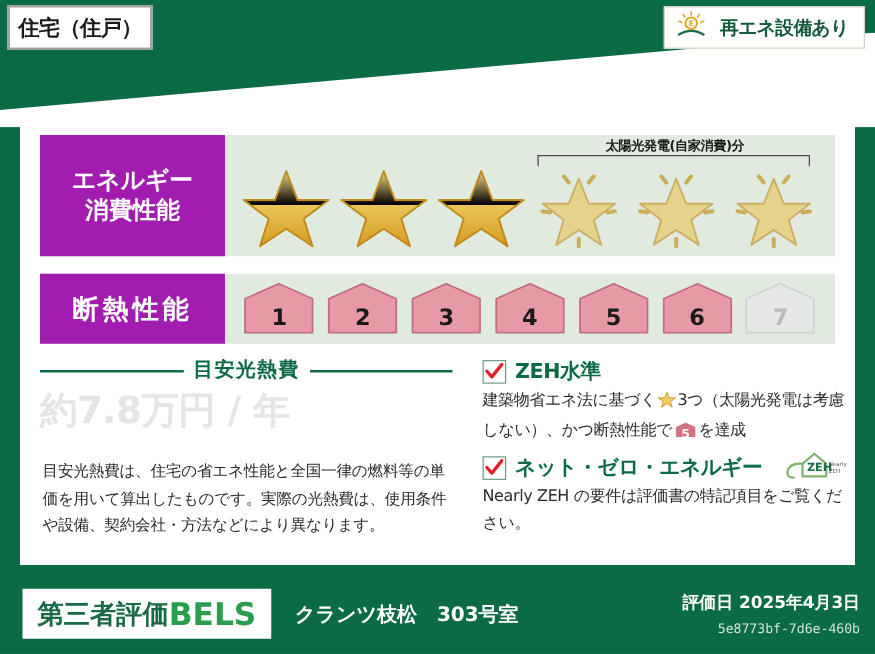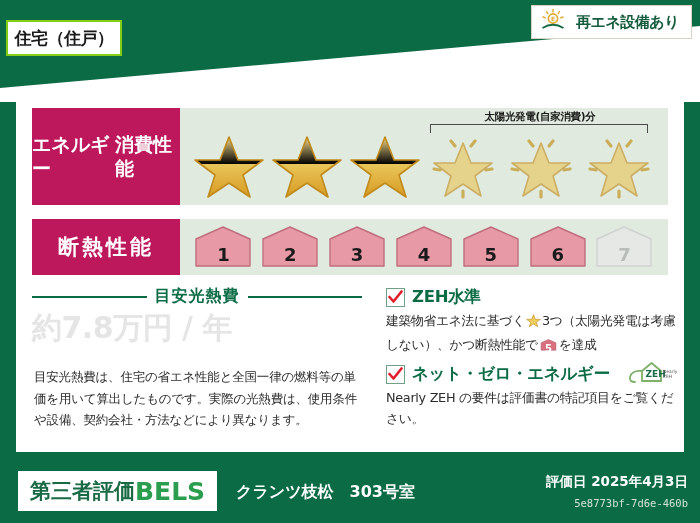--- a/index.html
+++ b/index.html
@@ -30,26 +30,25 @@
     background: #ffffff;
     clip-path: polygon(0 62px, 700px 0px, 700px 76px, 0 76px);
   }
 
   
   .type-tag {
     position: absolute;
     left: 6px; top: 4px;
     width: 116px; height: 36px;
     background: #ffffff;
-    border: 2px solid #84cc16;
+    border: 2px solid #a3a3a3;
     display: flex; align-items: center; justify-content: center;
     color: #1a1a1a;
     font-size: 17px; font-weight: bold;
     letter-spacing: -0.5px;
-    margin-top: 16px;
   }
 
   
   .renew-badge {
     position: absolute;
     right: 8px; top: 5px;
     height: 34px;
     background: #ffffff;
     border: 1px solid #d8d3c2;
     display: flex; align-items: center; gap: 10px;
@@ -77,23 +76,23 @@
   
   .perf-row {
     position: absolute;
     background: #e0eade;
     display: flex; align-items: center;
   }
   #row-energy { left: 32px; top: 108px; width: 636px; height: 97px; }
   #row-insul  { left: 32px; top: 219px; width: 636px; height: 56px; }
 
   .row-label {
-    background: #be185d; color: #ffffff;
+    background: #a21caf; color: #ffffff;
     height: 100%;
-    display: flex; flex-direction: row;
+    display: flex; flex-direction: column;
     align-items: center; justify-content: center;
     font-weight: bold; letter-spacing: 0px;
     flex: 0 0 auto;
   }
   #row-energy .row-label { width: 148px; font-size: 19px; line-height: 1.25; }
   #row-insul  .row-label { width: 148px; font-size: 21px; letter-spacing: 3px; }
 
   
   .stars {
     position: relative;

